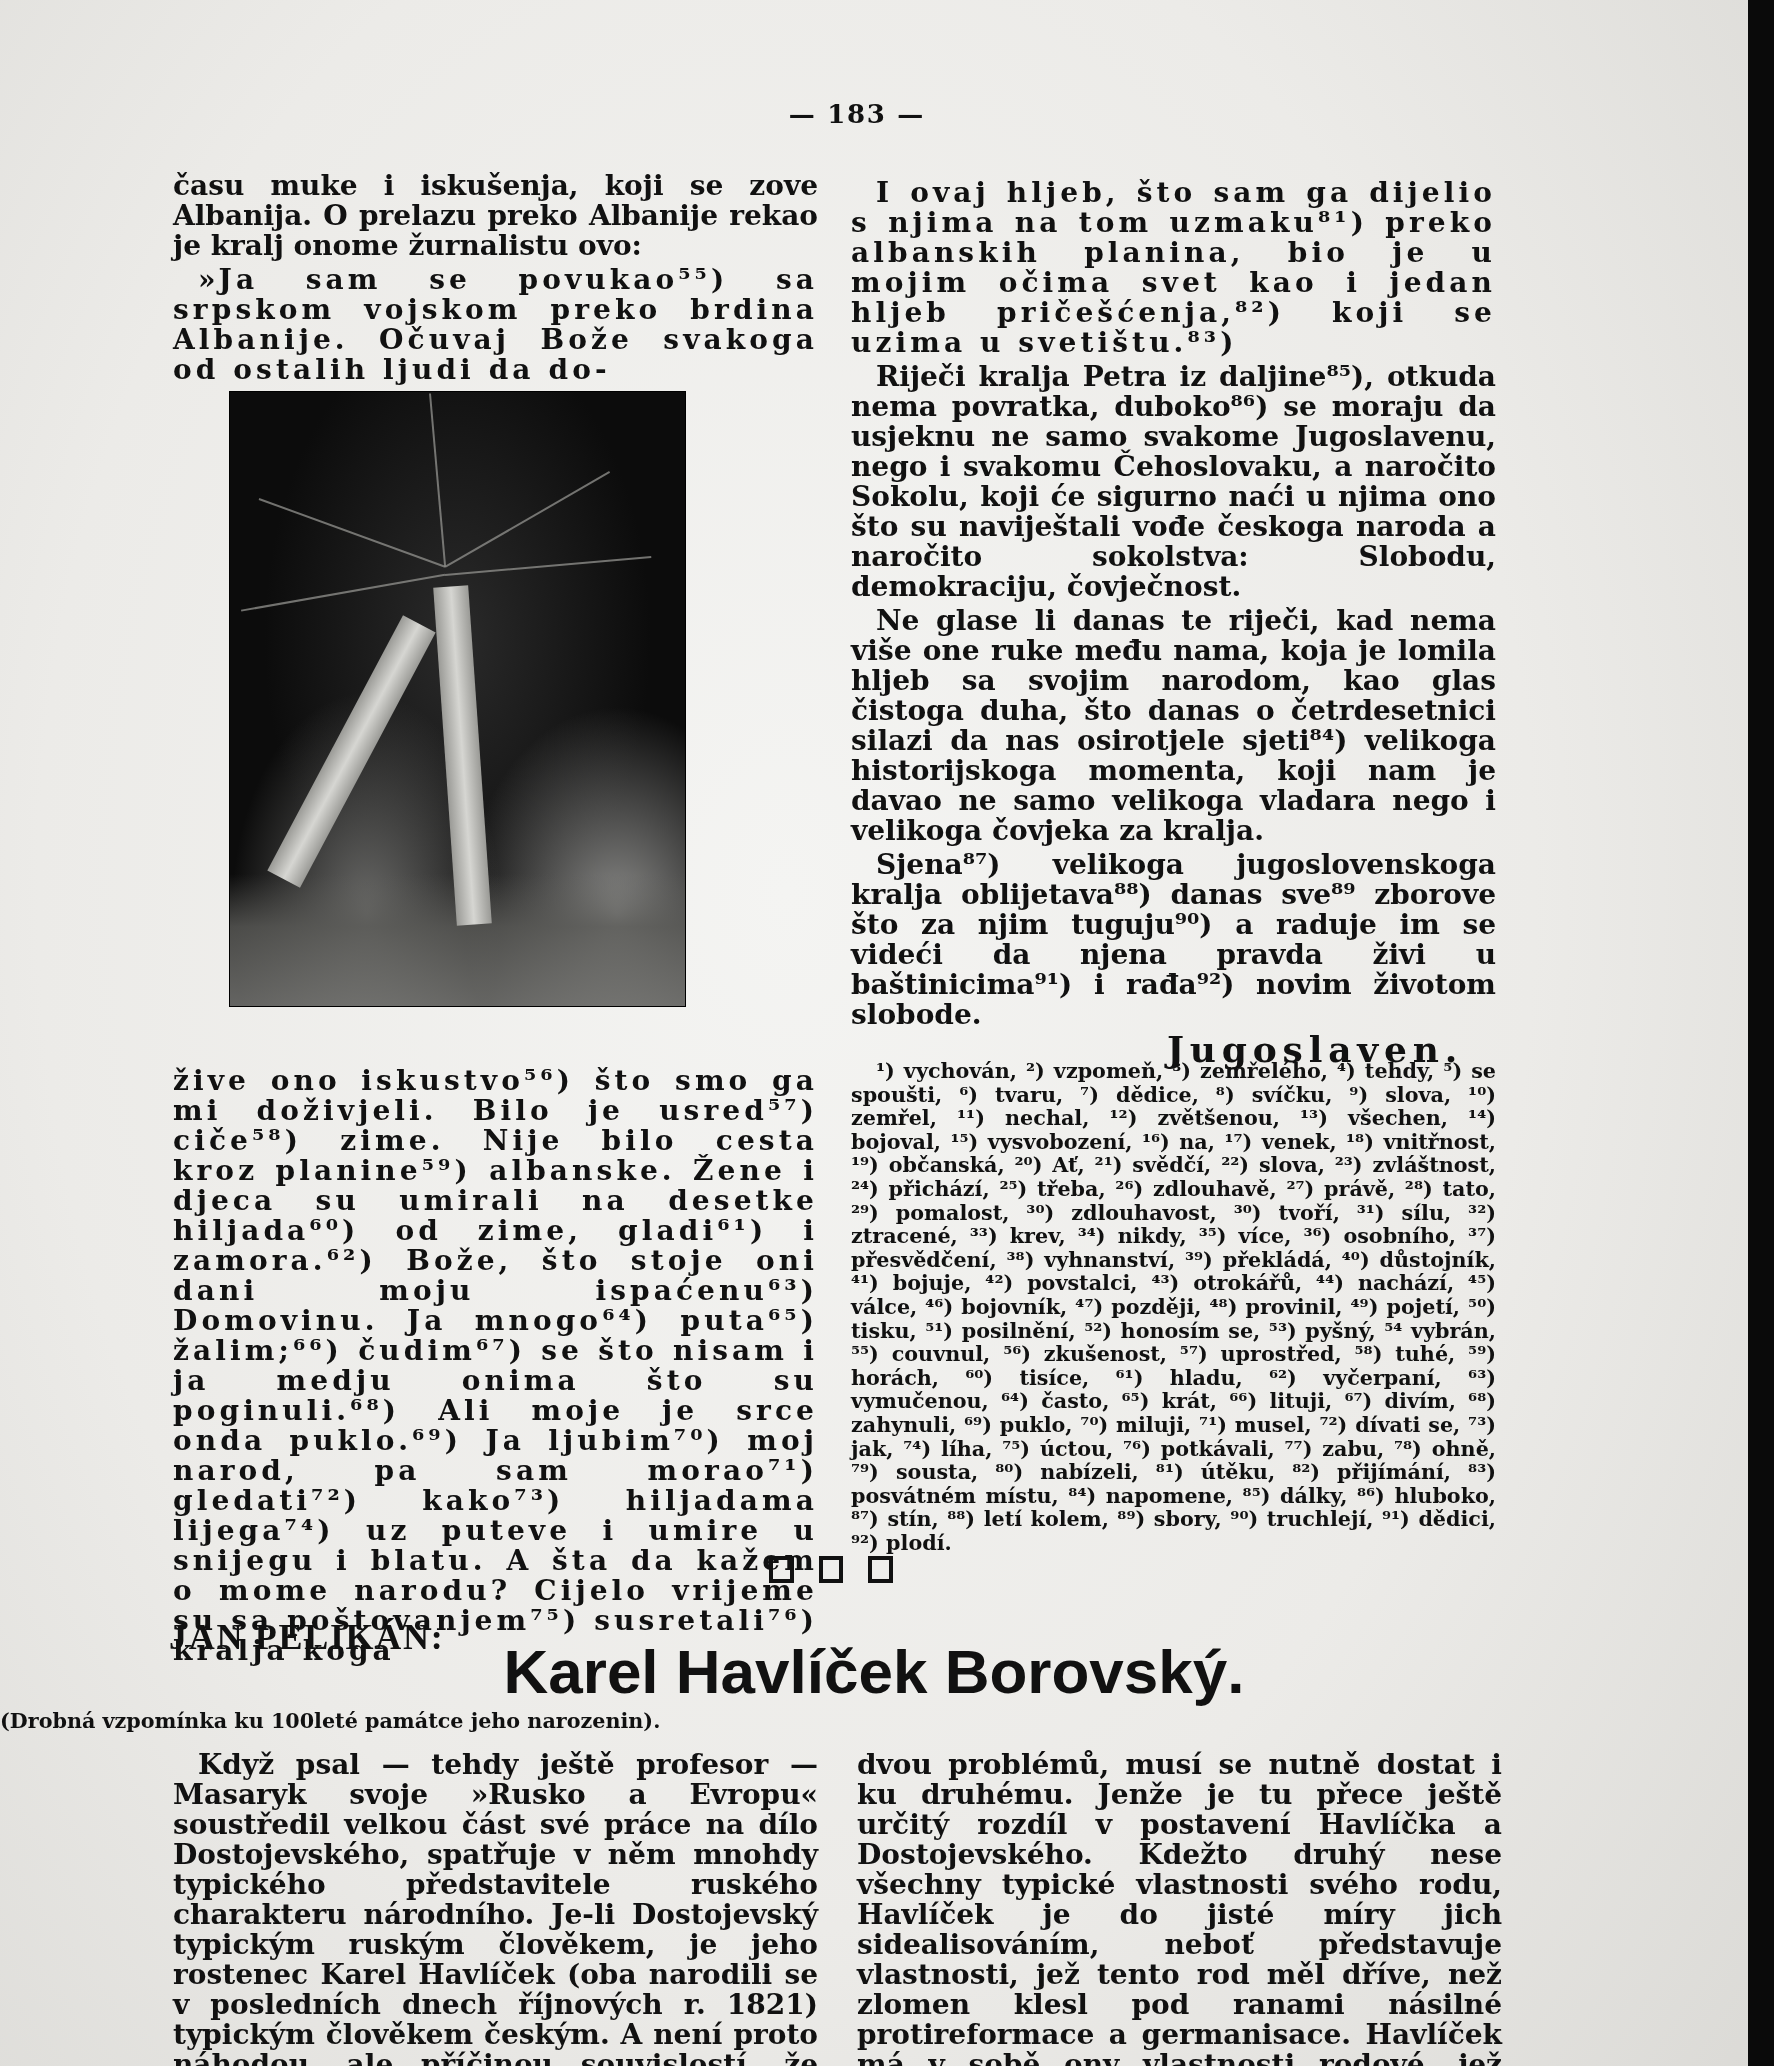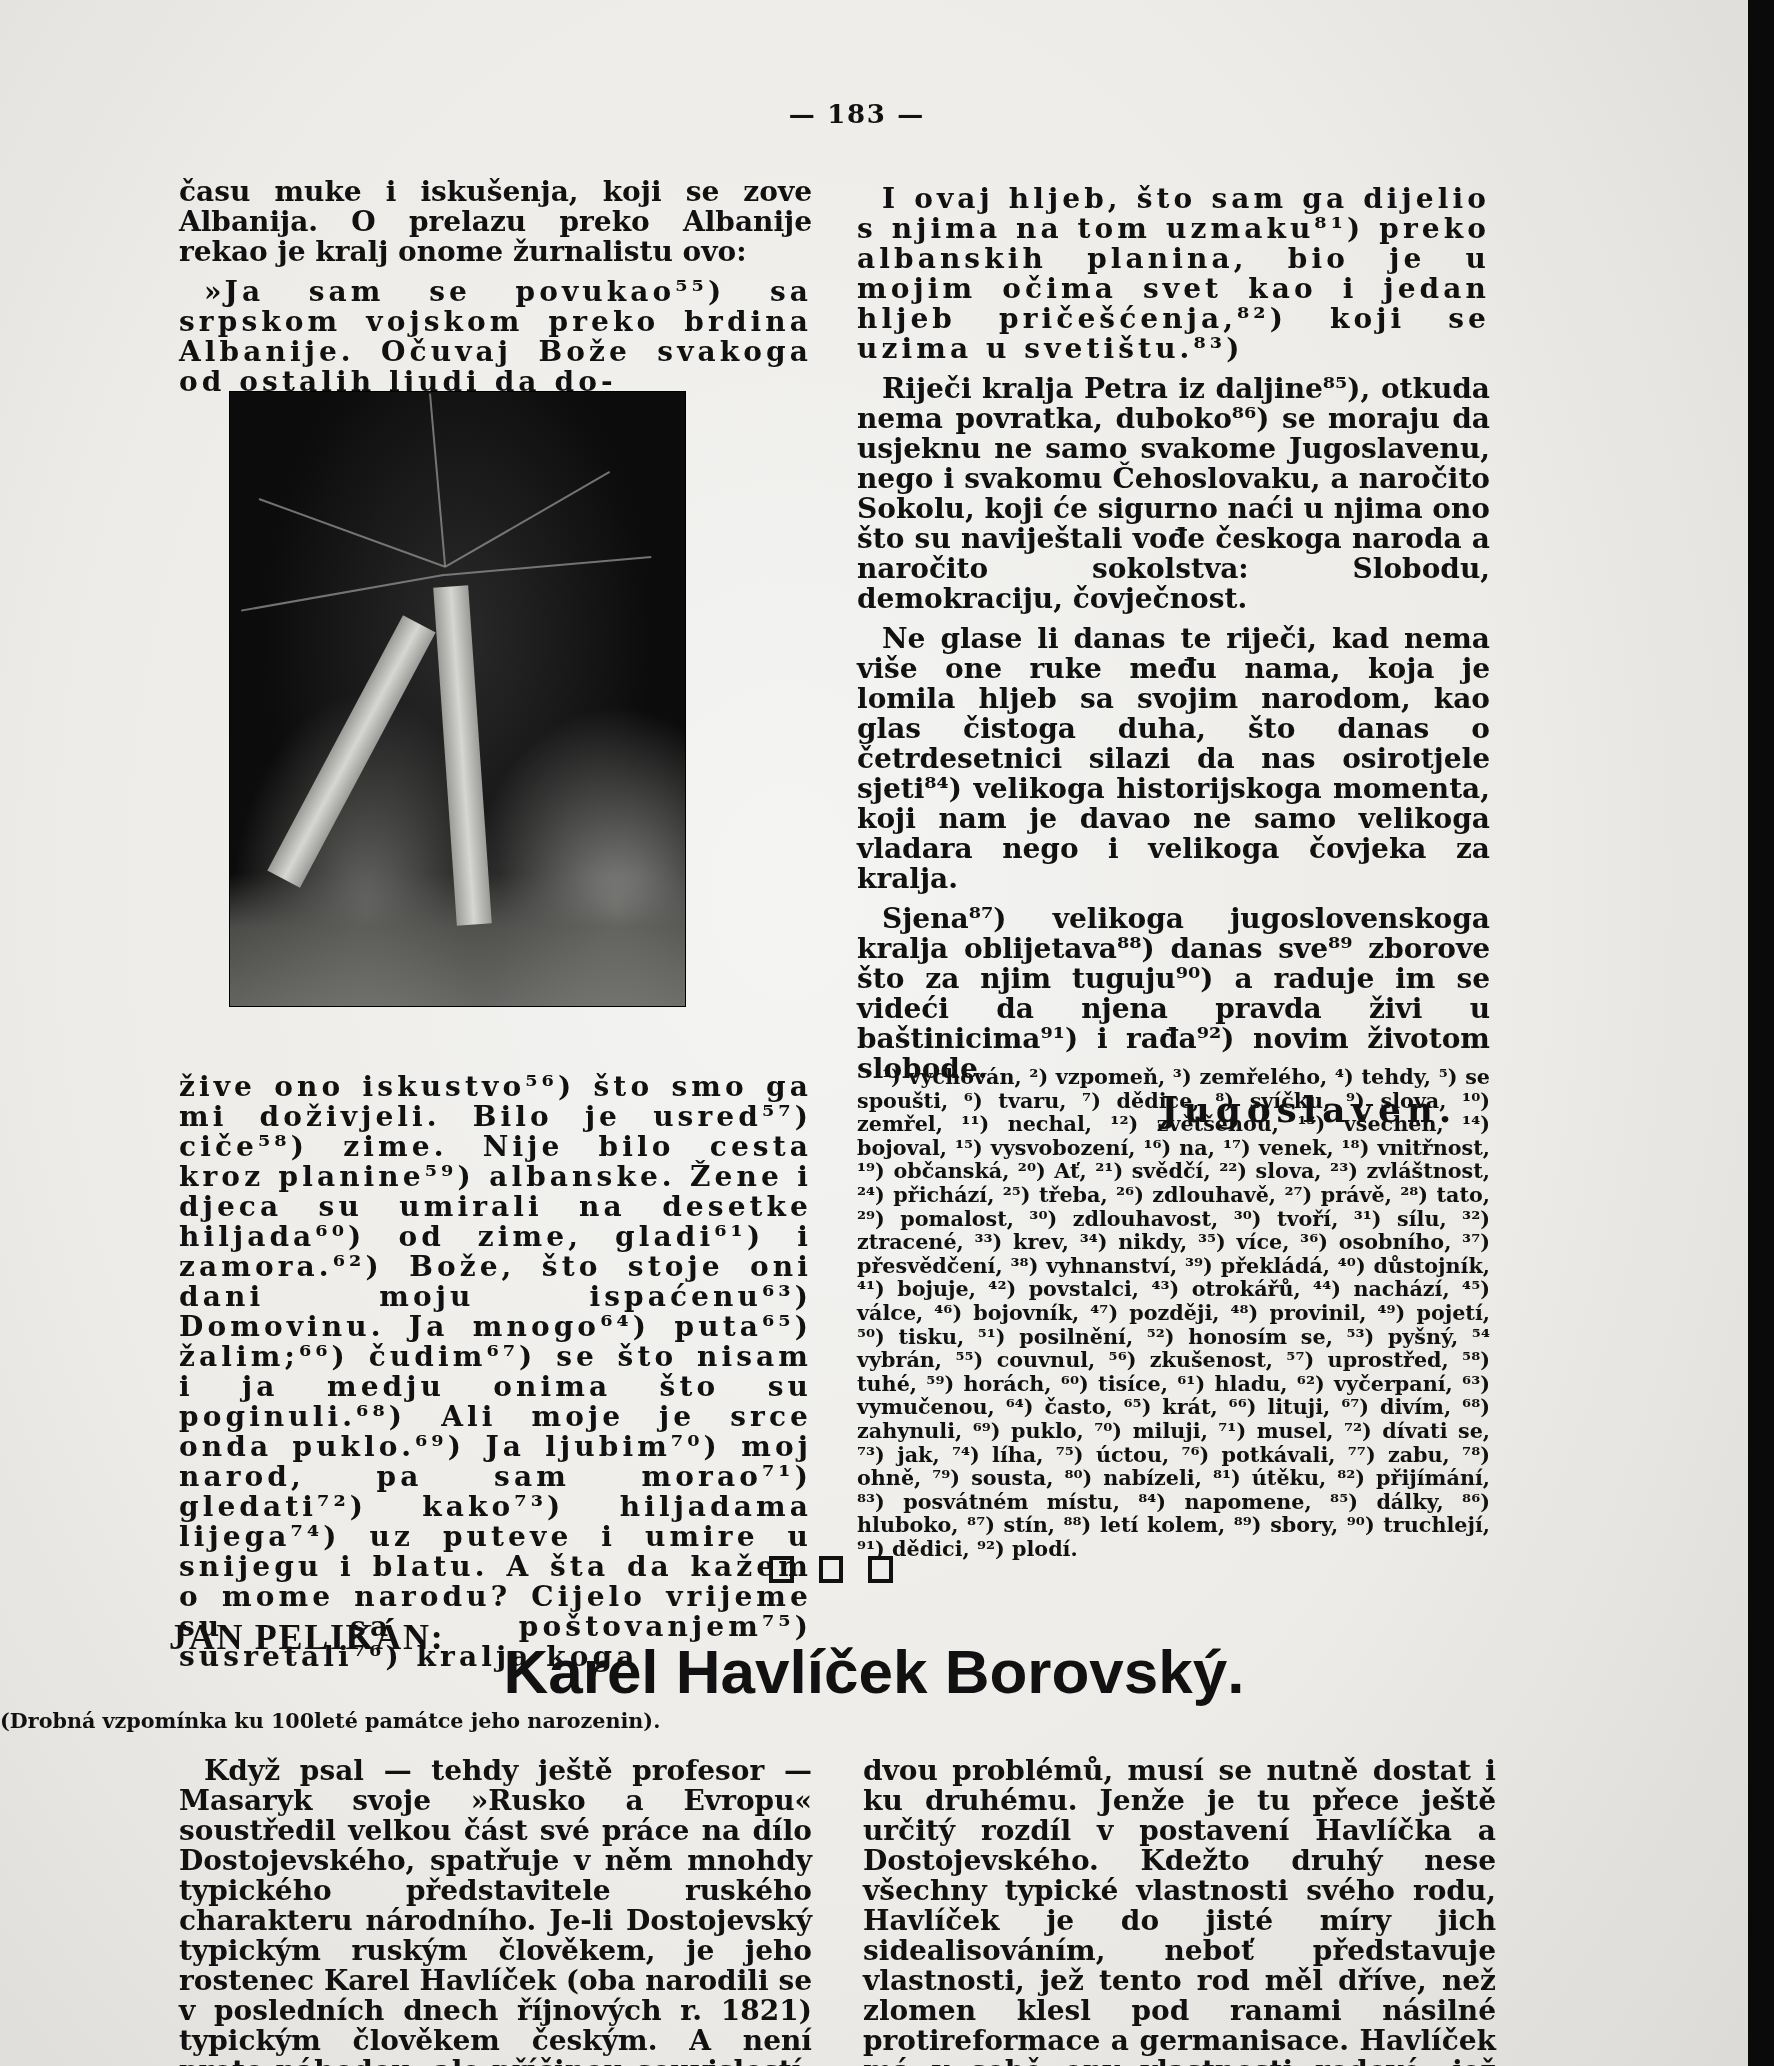--- a/index.html
+++ b/index.html
@@ -11,21 +11,21 @@
   }
   .paper {
     position: absolute; left: 0; top: 0; width: 1748px; height: 2227px;
     background: radial-gradient(ellipse at 45% 40%, #f4f4f2 0%, #ecebe8 55%, #d9d8d4 100%);
   }
   .page-number {
     position: absolute; left: 760px; top: 99px; width: 165px; text-align: right;
     font-size: 26px; font-weight: bold; letter-spacing: 1.7px;
   }
   .col { position: absolute; font-weight: bold; text-align: justify; }
-  .col p { margin: 10px; }
+  .col p { margin: 4px; }
   .body-text { font-size: 28px; line-height: 30px; }
   .spaced { letter-spacing: 4.1px; }
   .indent { text-indent: 25px; }
   .col-left-top { left: 169px; top: 167px; width: 653px; }
   .col-right-top { left: 847px; top: 174px; width: 653px; }
   .col-left-bottom { left: 169px; top: 1062px; width: 653px; }
   .col-right-notes { left: 847px; top: 1056px; width: 653px; font-size: 20.7px; line-height: 23.6px; }
   .signature { text-align: right; letter-spacing: 5.8px; font-size: 36px; margin-top: 2.5px; padding-right: 33px; }
   .photo {
     position: absolute; left: 229px; top: 391px; width: 455px; height: 614px;

